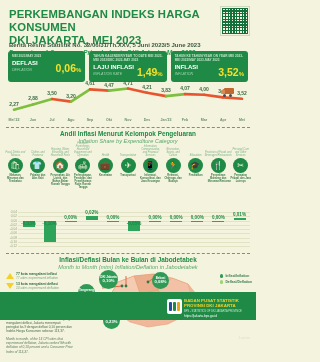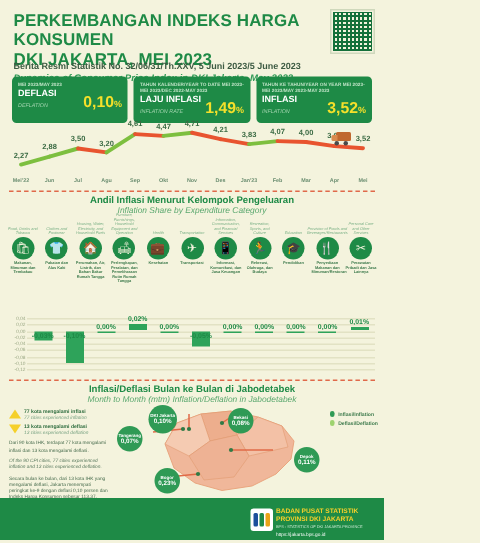--- a/index.html
+++ b/index.html
@@ -2,21 +2,21 @@
 <html><head>
 <meta charset="utf-8">
 <style>
   * { box-sizing: border-box; margin: 0; padding: 0; }
   html, body {
     width: 256px; height: 362px;
     font-family: "Liberation Sans", sans-serif;
     background: #f4f3dd;
     overflow: hidden;
   }
-  #page { position: relative; width: 256px; height: 360px; background: #f4f3dd; }
+  #page { position: relative; width: 256px; height: 320px; background: #f4f3dd; }
 
   
   .hdr { position: absolute; left: 9px; top: 8px; width: 200px; }
   .hdr-t1 {
     font-size: 11.3px; font-weight: bold; color: #1e8a46;
     letter-spacing: .1px; line-height: 13px;
   }
   .hdr-t2 {
     font-size: 11.3px; font-weight: bold; color: #1e8a46;
     letter-spacing: .1px; line-height: 13px;
@@ -181,21 +181,21 @@
   <div class="berita">Berita Resmi Statistik No. 32/06/31/Th.XXV, 5 Juni 2023/5 June 2023</div>
 
   <div class="stats">
     <div class="stat">
       <div class="stat-period">MEI 2023/MAY 2023</div>
       <div class="stat-row">
         <div class="stat-lbl">
           <span class="stat-name">DEFLASI</span>
           <span class="stat-en">DEFLATION</span>
         </div>
-        <div class="stat-val"><span>0,10</span><span class="pc">%</span></div>
+        <div class="stat-val"><span>0,06</span><span class="pc">%</span></div>
       </div>
     </div>
     <div class="stat">
       <div class="stat-period">TAHUN KALENDER/YEAR TO DATE
 MEI 2023-MEI 2023/DEC 2022-MAY 2023</div>
       <div class="stat-row">
         <div class="stat-lbl">
           <span class="stat-name">LAJU INFLASI</span>
           <span class="stat-en">INFLATION RATE</span>
         </div>

